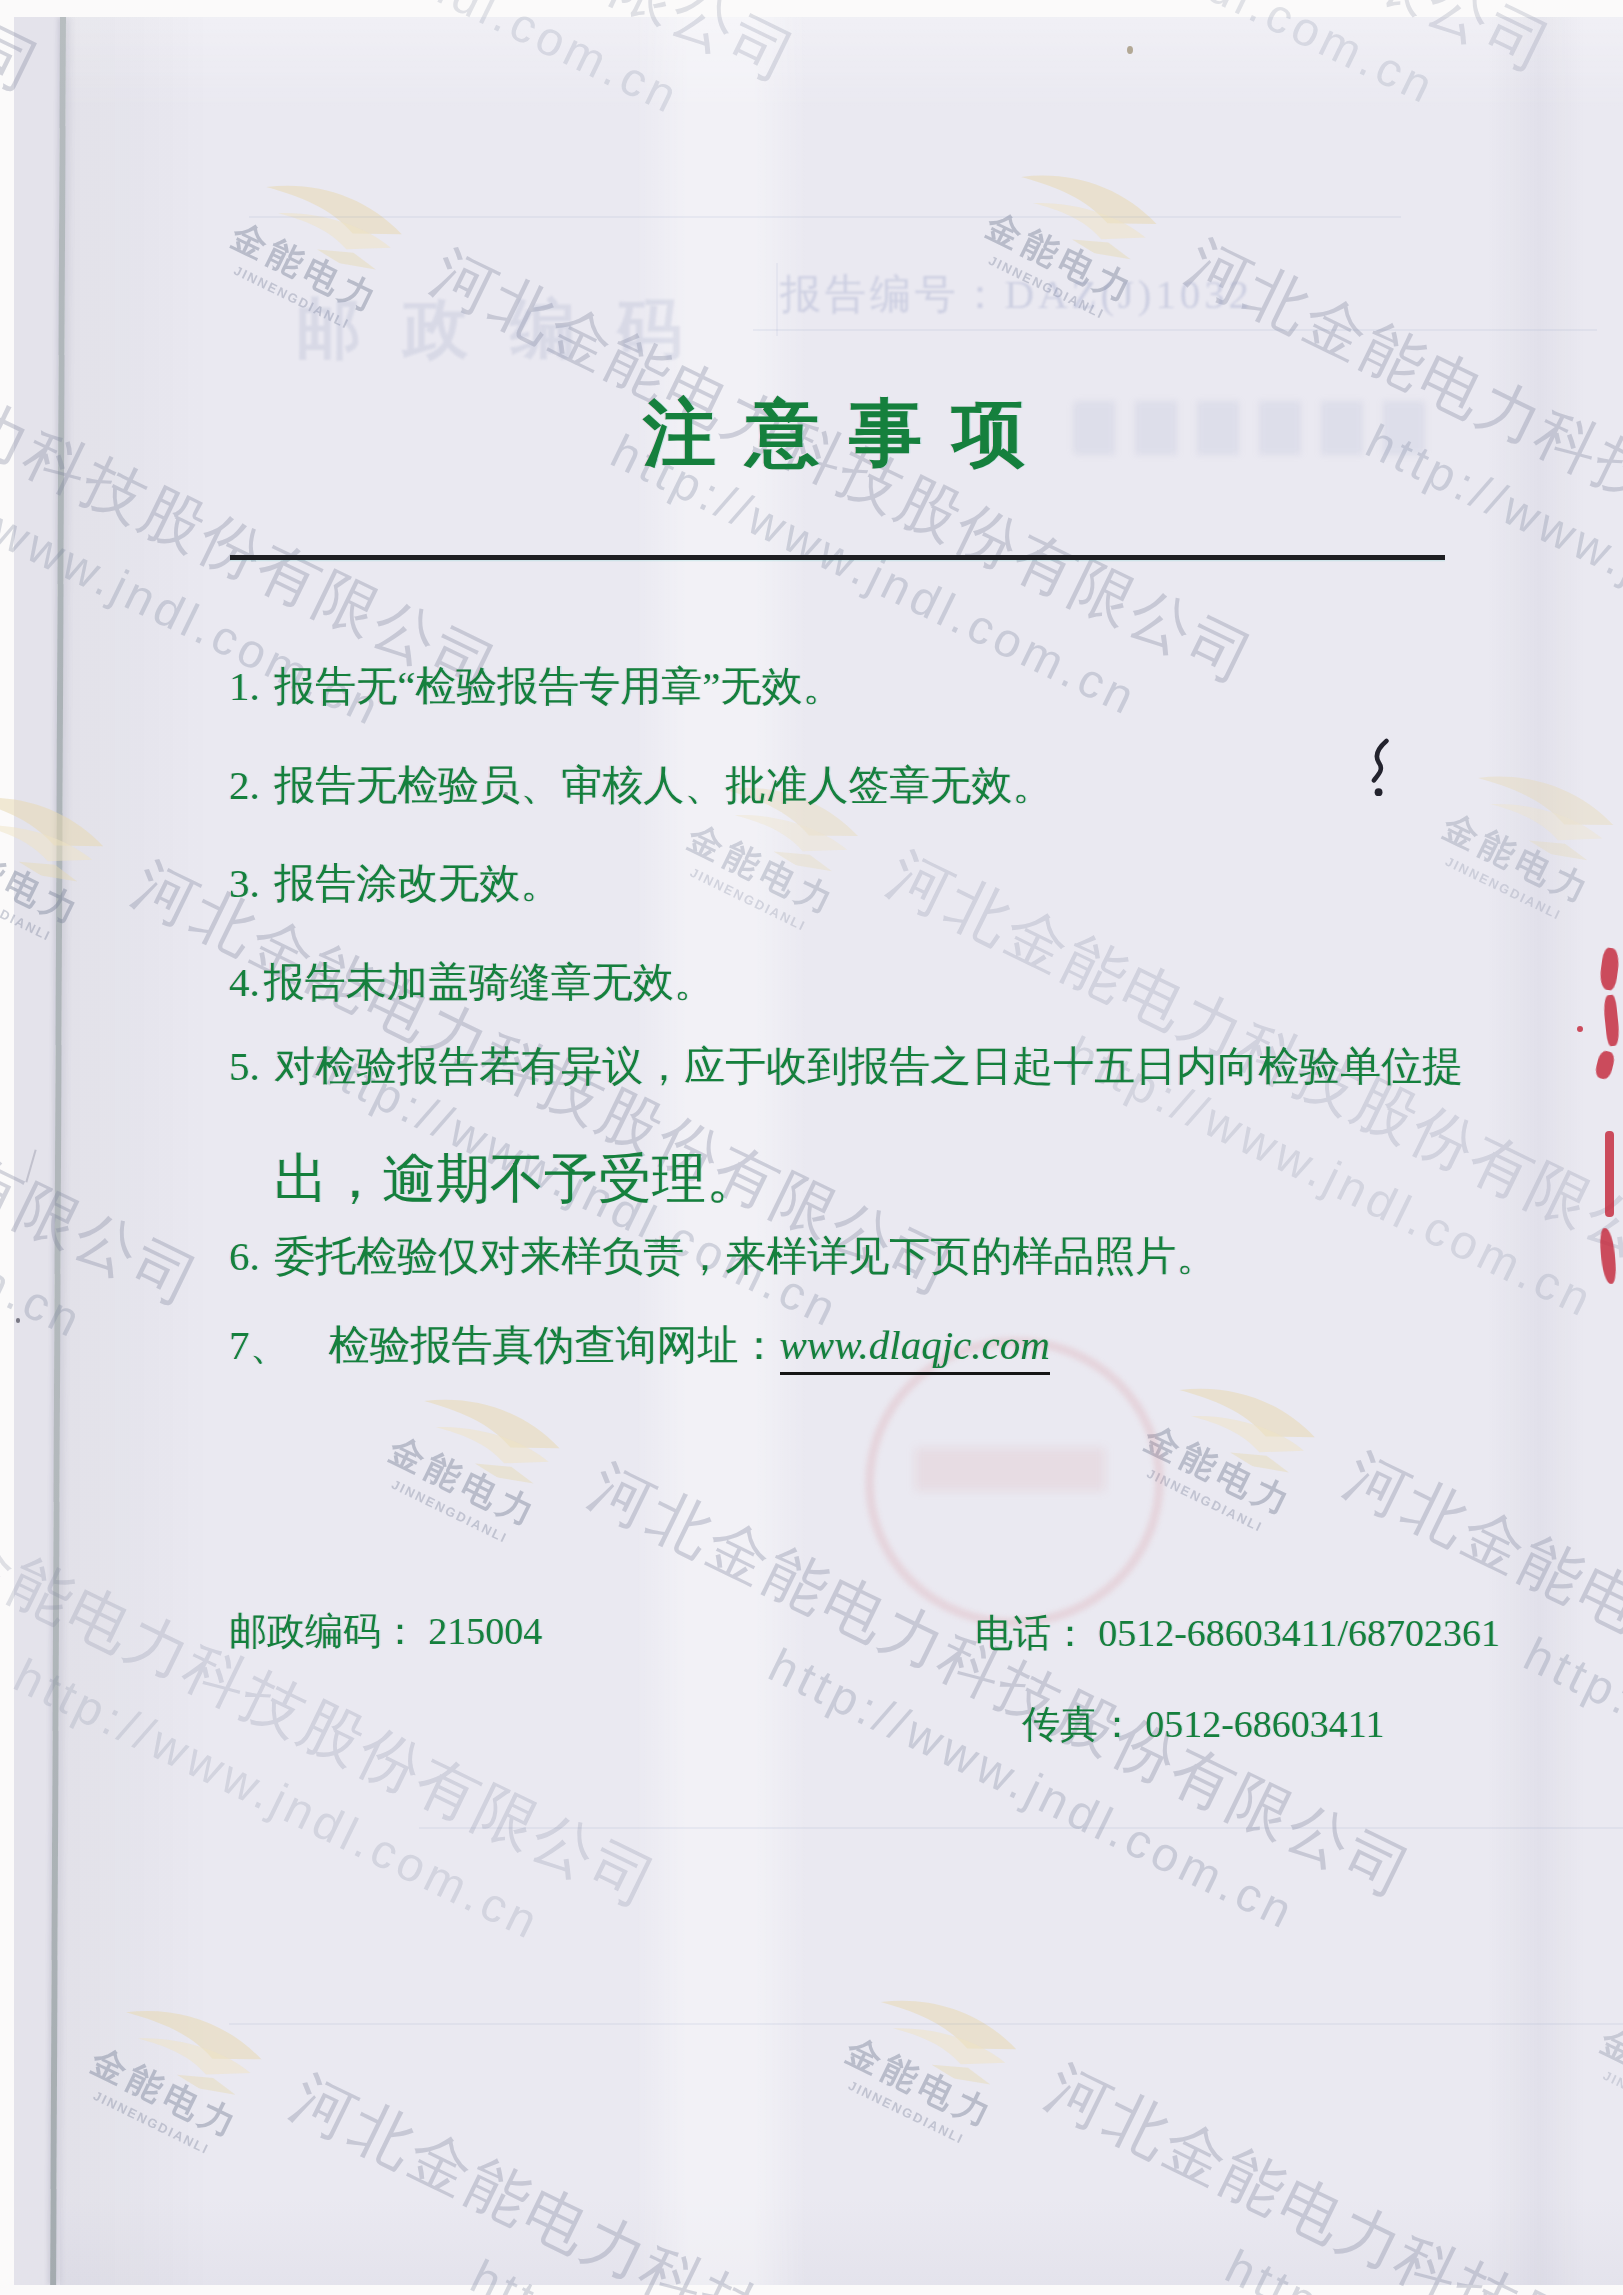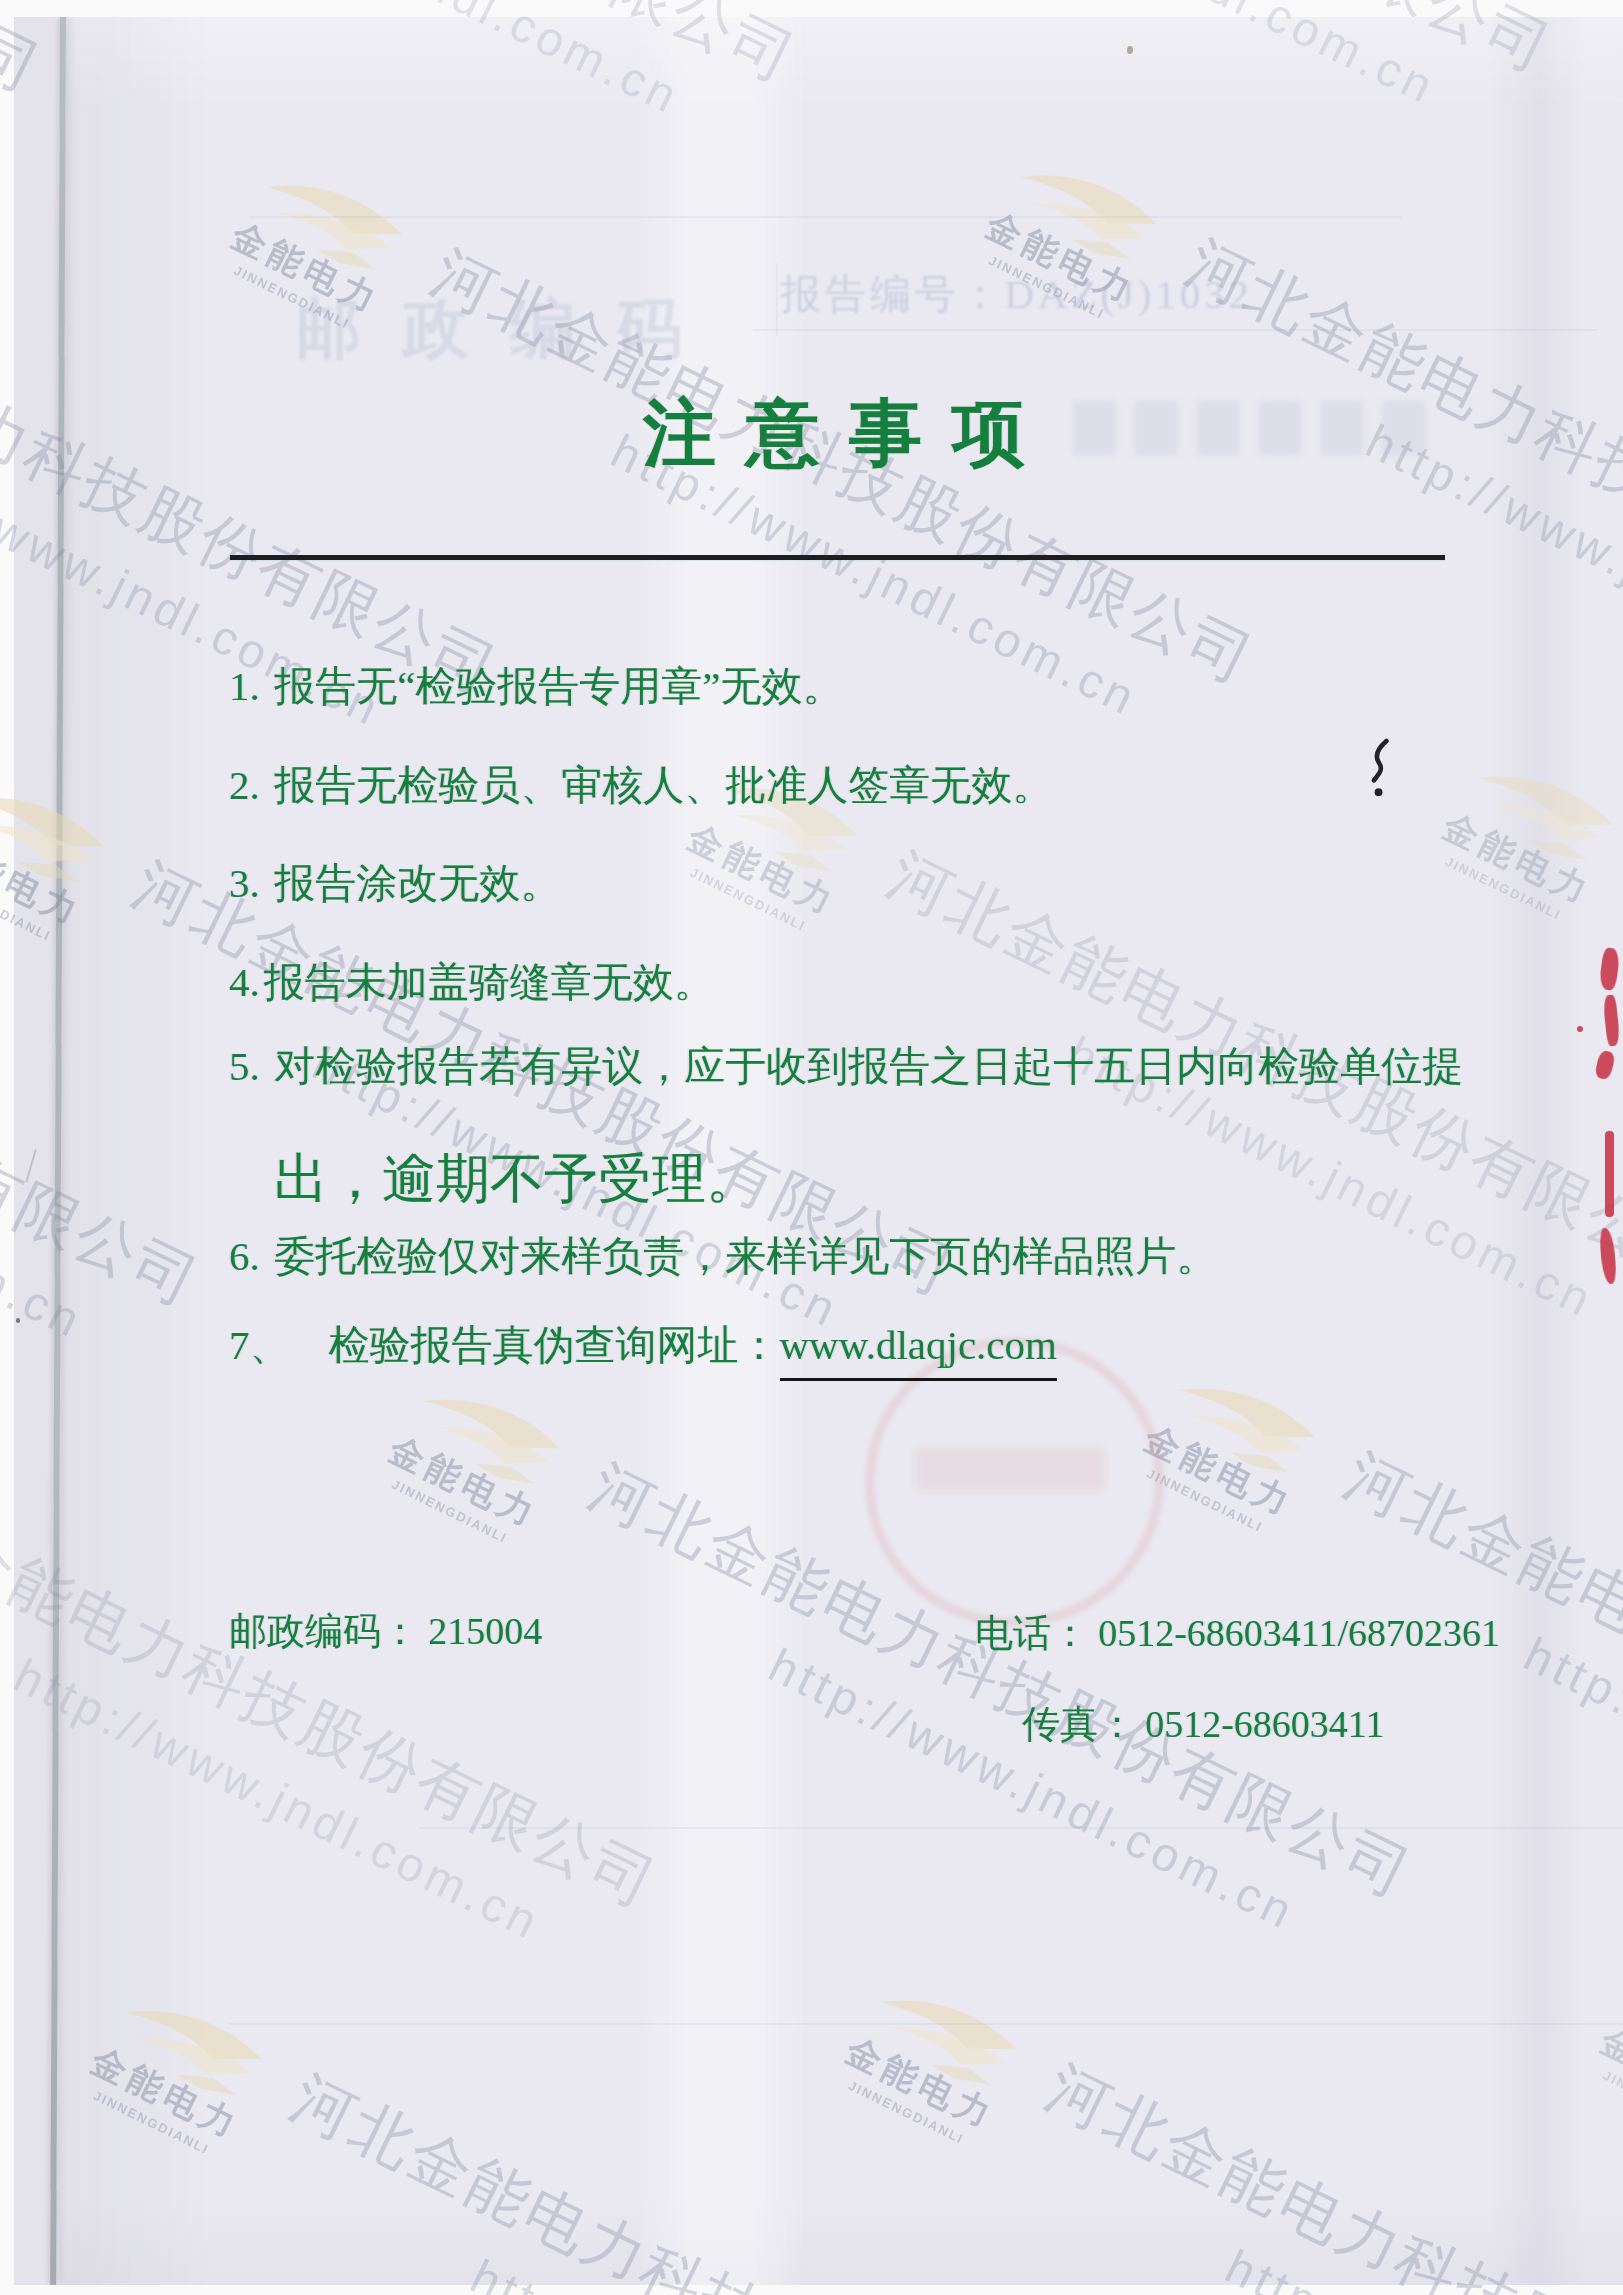--- a/index.html
+++ b/index.html
@@ -60,21 +60,21 @@
   .ink{color:#15803d;z-index:3;
     text-shadow:-1.3px 0 0 rgba(255,80,130,.14), 1.3px 0 0 rgba(0,190,170,.15);}
   .doc-title{position:absolute;left:643px;top:385px;font-size:73px;font-weight:bold;
     letter-spacing:30px;white-space:nowrap;}
   .title-rule{position:absolute;left:230px;top:555px;width:1215px;height:4.6px;background:#1e1e22;z-index:3;
     box-shadow:0 1.3px 0 rgba(0,200,180,.12);}
   .note{position:absolute;left:229px;font-size:41px;line-height:1.2;white-space:nowrap;display:flex;}
   .note .num{margin-right:14.4px;}
   .note.gap-wide .num{margin-right:38px;}
   .note-cont{position:absolute;left:274px;font-size:54px;line-height:1.2;white-space:nowrap;}
-  .url-link{border-bottom:3.9px solid #151515;padding-bottom:8px;}
+  .url-link{border-bottom:3.9px solid #151515;padding-bottom:2px;font-style:italic;}
   .contact{position:absolute;font-size:38px;line-height:1.2;white-space:nowrap;display:flex;}
   .contact .lbl{margin-right:9.2px;}
 
   
   .red-mark{position:absolute;background:#c5293c;opacity:.82;filter:blur(0.7px);z-index:4;}
   .speck{position:absolute;border-radius:50%;z-index:4;}
   .scratch{position:absolute;background:#b2b2c0;opacity:.7;z-index:4;}
   .squiggle{position:absolute;left:1368px;top:737px;z-index:4;}
 </style>
 </head>

